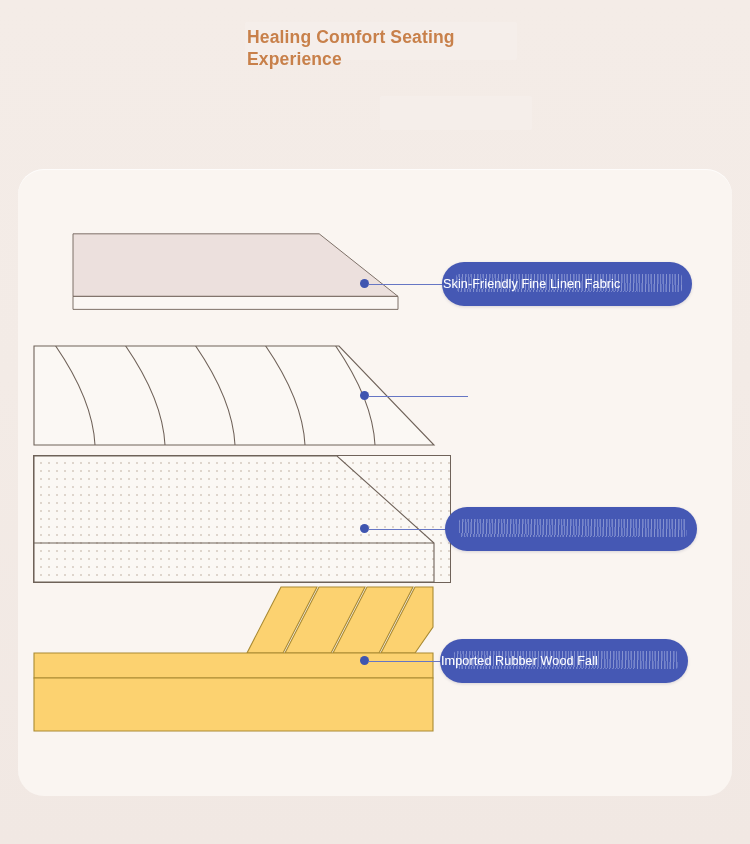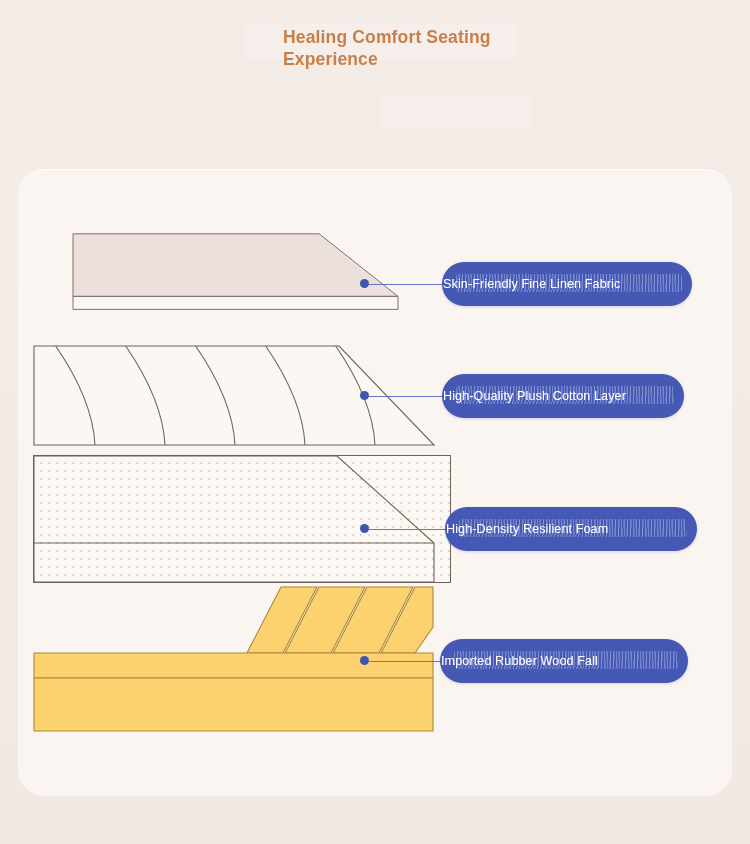--- a/index.html
+++ b/index.html
@@ -22,21 +22,20 @@
   .ghost{
     position:absolute;background:#f6f0ec;opacity:.55;border-radius:2px;
   }
   #ghost-a{left:245px;top:22px;width:272px;height:38px;}
   #ghost-b{left:380px;top:96px;width:152px;height:34px;}
   #title{
     position:absolute;left:247px;top:26px;width:300px;
     color:#c8804a;
     font-size:17.5px;font-weight:bold;line-height:22px;
     letter-spacing:.15px;
-    margin-left:36px;
   }
   #subtitle{
     position:absolute;left:205px;top:82px;width:420px;
     color:#3c3c3c;
     font-size:13.6px;font-weight:bold;line-height:18px;
     letter-spacing:.1px;
   }
   
   #card{
     position:absolute;left:18px;top:169px;width:714px;height:627px;
@@ -168,28 +167,23 @@
       <div class="connector" style="left:350px;top:359.5px;width:95px;"></div>
 
       <div class="dot" style="left:342px;top:487px;"></div>
       <div class="connector" style="left:350px;top:491.5px;width:95px;"></div>
 
       <div class="callout" style="left:424px;top:93px;width:250px;">
         <div class="smudge"></div>
         <div class="txt">Skin-Friendly Fine Linen Fabric</div>
       </div>
 
-      <div class="callout" style="left:424px;top:205px;width:242px;">
-        <div class="smudge"></div>
-        <div class="txt">High-Quality Plush Cotton Layer</div>
-      </div>
 
       <div class="callout" style="left:427px;top:338px;width:252px;">
         <div class="smudge"></div>
-        <div class="txt">High-Density Resilient Foam</div>
       </div>
 
       <div class="callout" style="left:422px;top:470px;width:248px;">
         <div class="smudge"></div>
         <div class="txt">Imported Rubber Wood Fall</div>
       </div>
 
     </div>
   </div>
 </div>

